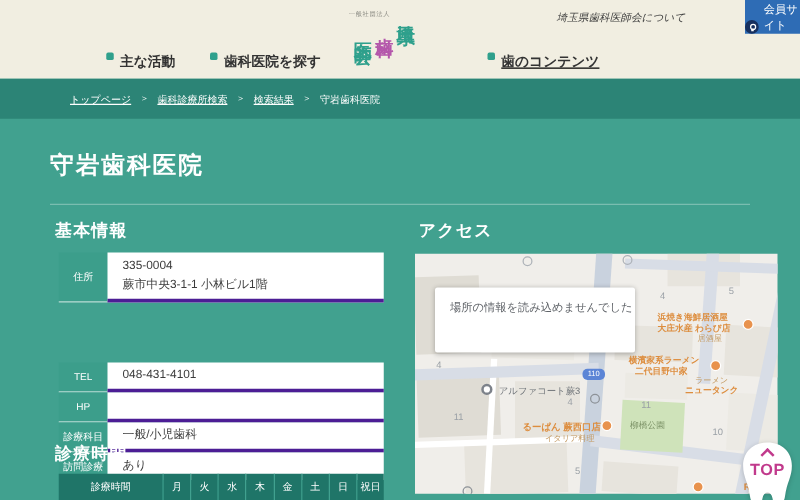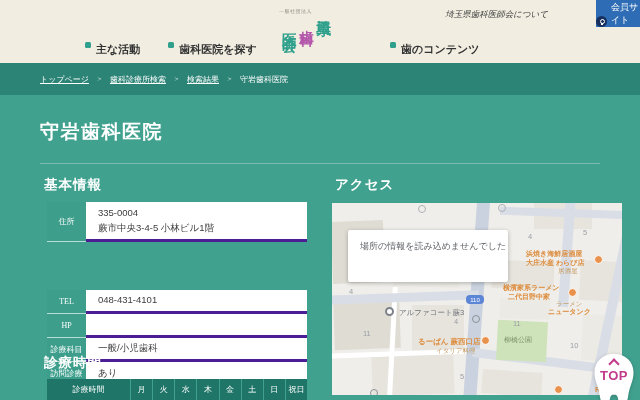--- a/index.html
+++ b/index.html
@@ -20,42 +20,42 @@
   .key-icon::after{content:"";position:absolute;left:5px;top:6.5px;width:1.5px;height:2.5px;background:#fff;}
   .logo{position:absolute;left:281px;top:4px;width:60px;height:64px;cursor:pointer;}
   .logo-org{position:absolute;left:-2px;top:4px;font-size:5px;color:#8a8a82;letter-spacing:.5px;}
   .logo-cols{position:absolute;left:0;top:2px;display:flex;flex-direction:row-reverse;gap:2px;}
   .logo-col{writing-mode:vertical-rl;font-weight:bold;font-size:14.5px;letter-spacing:2px;line-height:1.05;}
   .lc1{color:#2fa08c;margin-top:2px;}
   .lc2{color:#b457ab;margin-top:12px;}
   .lc3{color:#2fa08c;margin-top:16px;}
   .nav-group{position:absolute;top:42px;display:flex;align-items:center;}
   .nav-left{left:85px;gap:28px;}
-  .nav-right{left:390px;gap:26px;}
+  .nav-right{left:390px;gap:26px;text-decoration:underline;}
   .nav-item{display:flex;gap:5px;font-size:11px;font-weight:bold;color:#333;cursor:pointer;white-space:nowrap;}
   .bullet{width:6px;height:6px;background:#2fa08c;border-radius:1.5px;flex:0 0 auto;}
   
   .breadcrumb{
     position:absolute;left:0;top:63px;width:640px;height:32px;background:#2c8476;
-    display:flex;align-items:center;padding-left:40px;box-sizing:border-box;gap:7px;
+    display:flex;align-items:center;padding-left:56px;box-sizing:border-box;gap:7px;
     font-size:8px;color:#fff;
   }
   .bc-link{text-decoration:underline;cursor:pointer;}
   .bc-sep{font-size:7px;opacity:.9;}
   
   .page-title{position:absolute;left:40px;top:119px;font-size:19px;font-weight:bold;color:#fff;letter-spacing:1.5px;}
   .title-divider{position:absolute;left:40px;top:163px;width:560px;height:1px;background:rgba(255,255,255,.3);}
   .section-h{position:absolute;font-size:13.5px;font-weight:bold;color:#fff;letter-spacing:1px;}
   
   .info-table{position:absolute;left:47px;top:202px;width:260px;}
   .info-row{display:flex;}
   .info-label{
     width:39px;flex:0 0 auto;background:#3c9e8b;color:#fff;font-size:8px;
     display:flex;align-items:center;justify-content:center;text-align:center;
-    border-bottom:1px solid rgba(255,255,255,.65);box-sizing:border-box;font-family:Liberation Serif, serif;
+    border-bottom:1px solid rgba(255,255,255,.65);box-sizing:border-box;
   }
   .info-value{
     flex:1;background:#fff;color:#3c3c3c;font-size:9.5px;
     display:flex;flex-direction:column;justify-content:center;padding-left:12px;
     border-bottom:3px solid #4c1d95;box-sizing:border-box;line-height:1.5;
   }
   .r0{height:40px;} .r1{height:24px;margin-top:48px;} .r2{height:24px;} .r3{height:24px;} .r4{height:22px;}
   .last .info-label,.last .info-value{border-bottom:none;}
   
   .hours-table{position:absolute;left:47px;top:379px;width:260px;height:21px;display:flex;}
@@ -150,21 +150,21 @@
 
   <div class="page-title">守岩歯科医院</div>
   <div class="title-divider"></div>
 
   <div class="section-h" style="left:44px;top:176px;">基本情報</div>
   <div class="info-table">
     <div class="info-row r0">
       <div class="info-label">住所</div>
       <div class="info-value">
         <span>335-0004</span>
-        <span>蕨市中央3-4-5 小林ビル1階</span>
+        <span>蕨市中央3-1-1 小林ビル1階</span>
       </div>
     </div>
     <div class="info-row r1">
       <div class="info-label">TEL</div>
       <div class="info-value">
         <span>048-431-4101</span>
       </div>
     </div>
     <div class="info-row r2">
       <div class="info-label">HP</div>

